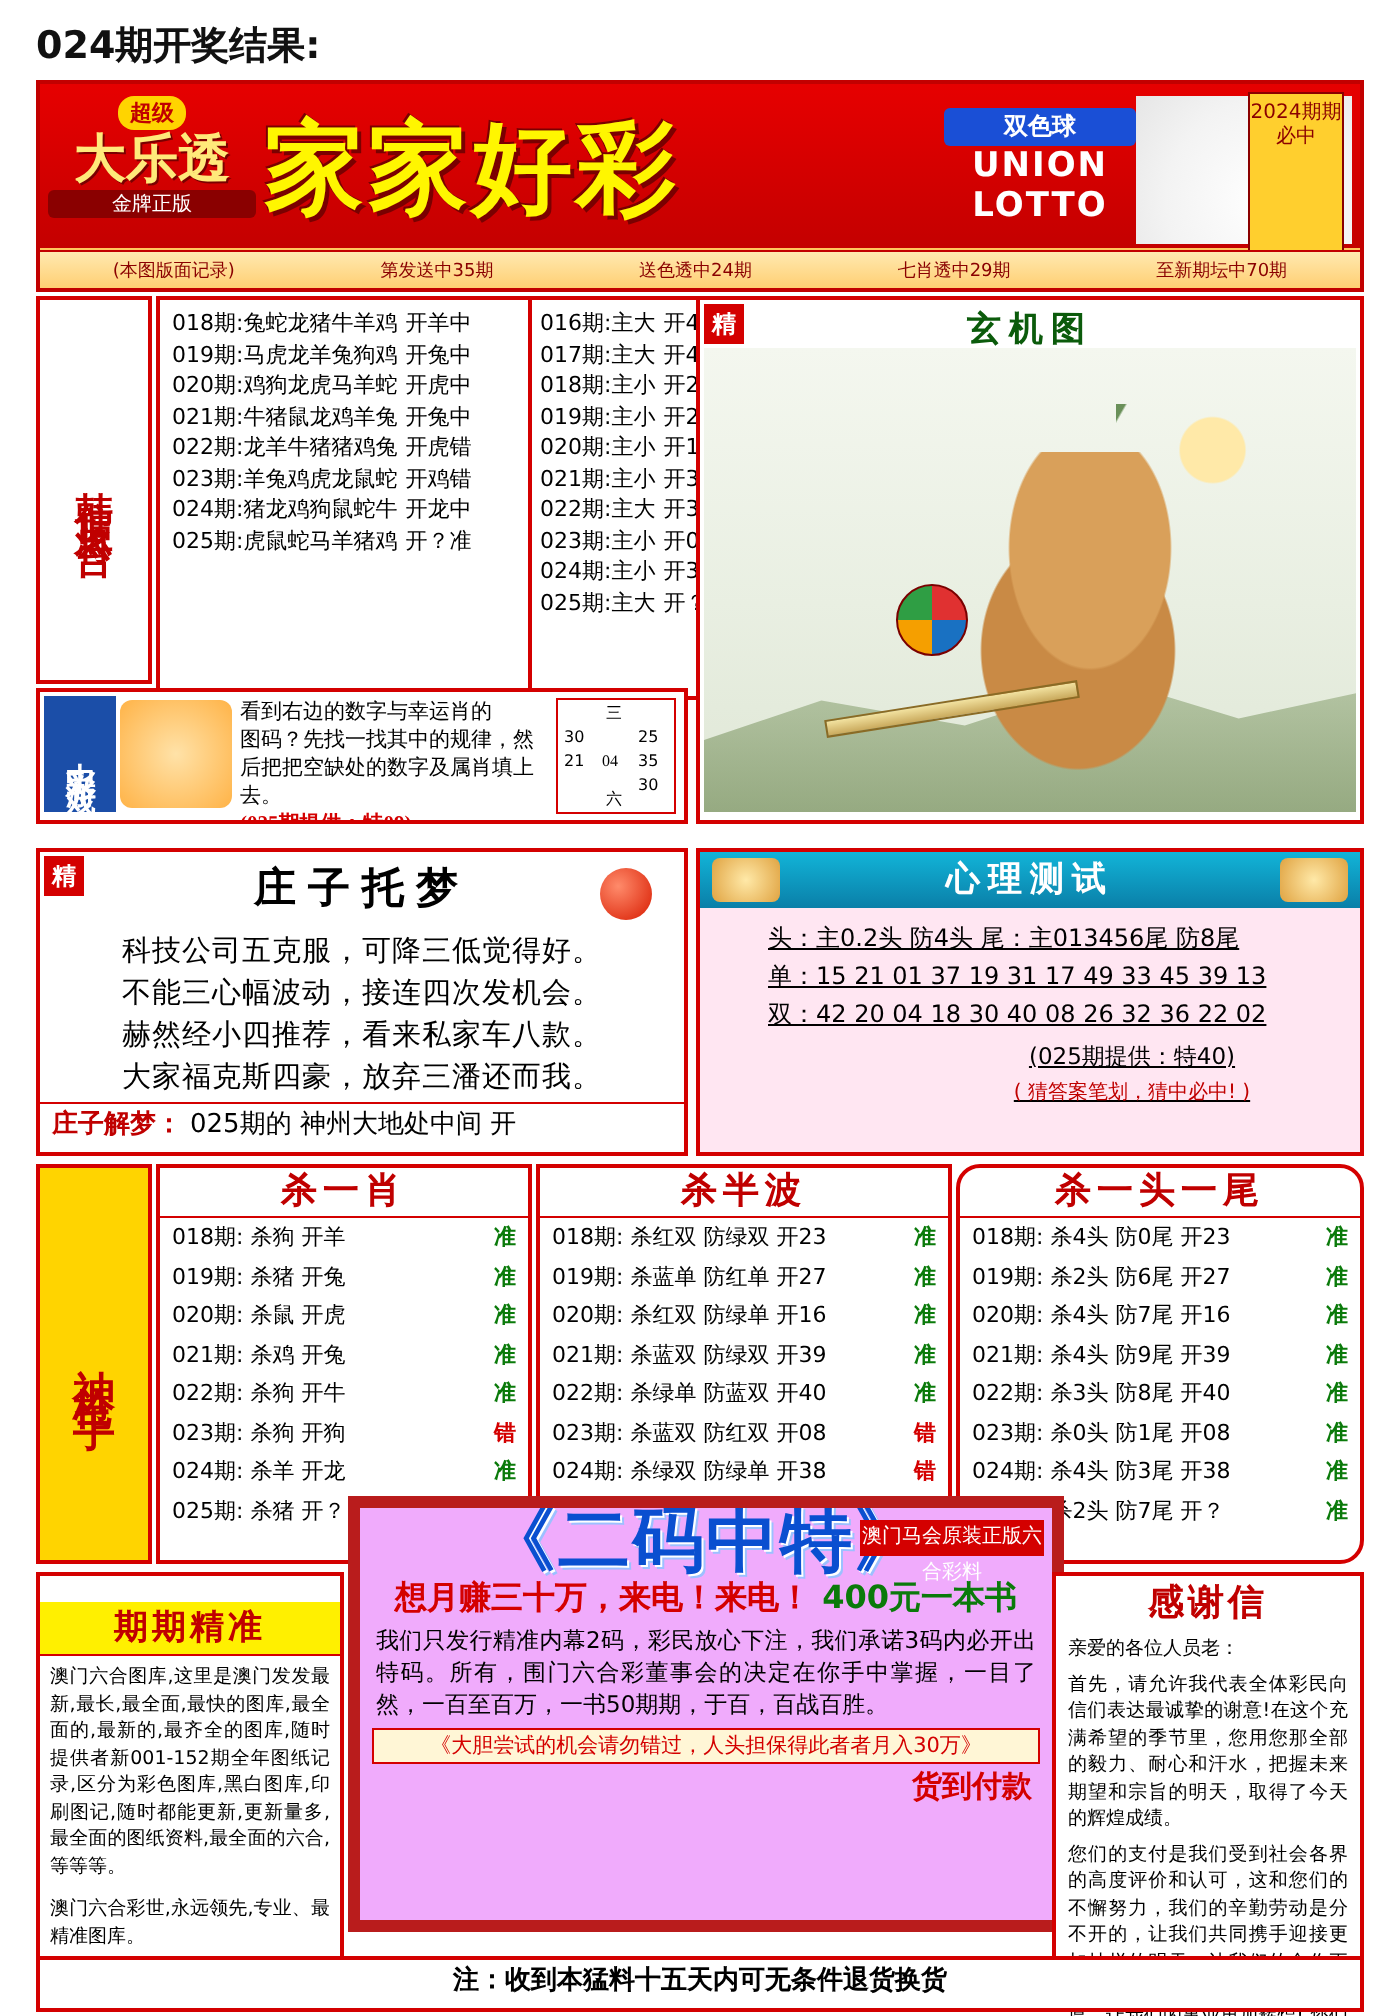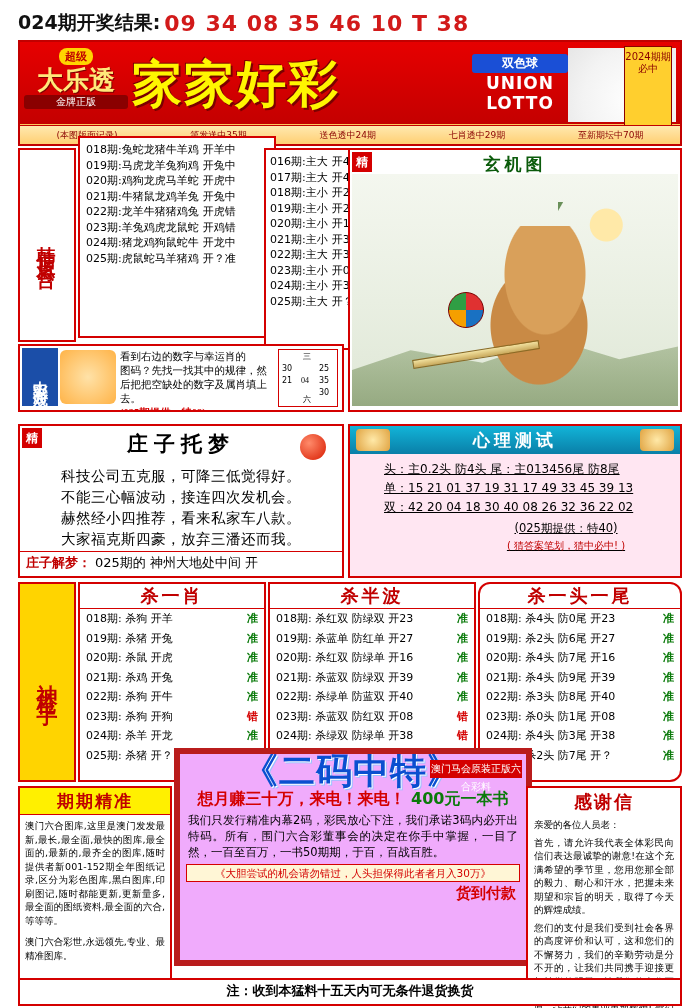--- a/index.html
+++ b/index.html
@@ -249,21 +249,21 @@
   .ok{color:#0a7a0a;font-weight:bold;position:absolute;right:6px;}
   .bad{color:#d40000;font-weight:bold;position:absolute;right:6px;}
 
   
   .bl{
     position:absolute;left:18px;top:786px;width:150px;height:206px;
     border:2px solid #d40000;background:#fff;
   }
   .bl-title{
     height:26px;line-height:26px;text-align:center;font-size:17px;font-weight:bold;
-    color:#c00000;letter-spacing:2px;background:#fff000;border-bottom:1px solid #d40000;
+    color:#c00000;letter-spacing:2px;background:#fff000;border-bottom:1px solid #d40000;margin-top:13px;
   }
   .bl-text{
     padding:4px 5px;font-size:9.5px;line-height:13.5px;color:#000;text-align:justify;
   }
   .bm{
     position:absolute;left:174px;top:748px;width:346px;height:206px;
     border:6px solid #b91c1c;background:#f0abfc;overflow:hidden;
   }
   .bm-title{
     height:34px;line-height:34px;text-align:center;font-size:36px;font-weight:bold;
@@ -305,21 +305,20 @@
     font-size:13px;font-weight:bold;color:#000;text-align:center;line-height:22px;
   }
 </style>
 </head>
 <body>
 
 <div class="page">
 
   <div class="result-line">
     <div class="result-label">024期开奖结果:</div>
-    <div class="result-nums">09 34 08 35 46 10 T 38</div>
   </div>
 
   <div class="banner">
     <div class="banner-red"></div>
     <div class="banner-left">
       <div class="badge-super">超级</div>
       <div class="badge-big">大乐透</div>
       <div class="badge-gold">金牌正版</div>
     </div>
     <div class="banner-title">家家好彩</div>
@@ -335,21 +334,21 @@
       <span>送色透中24期</span>
       <span>七肖透中29期</span>
       <span>至新期坛中70期</span>
     </div>
   </div>
 
   <div class="hanxin">
     <span>韩信点将台</span>
   </div>
 
-  <div class="lst" style="left:78px;top:136px;width:182px;height:190px;">
+  <div class="lst" style="left:78px;top:148px;width:182px;height:190px;">
     <div class="row"><span class="per">018期:</span><span class="zodiac">兔蛇龙猪牛羊鸡</span><span class="res">开羊中</span></div>
     <div class="row"><span class="per">019期:</span><span class="zodiac">马虎龙羊兔狗鸡</span><span class="res">开兔中</span></div>
     <div class="row"><span class="per">020期:</span><span class="zodiac">鸡狗龙虎马羊蛇</span><span class="res">开虎中</span></div>
     <div class="row"><span class="per">021期:</span><span class="zodiac">牛猪鼠龙鸡羊兔</span><span class="res">开兔中</span></div>
     <div class="row"><span class="per">022期:</span><span class="zodiac">龙羊牛猪猪鸡兔</span><span class="res">开虎错</span></div>
     <div class="row"><span class="per">023期:</span><span class="zodiac">羊兔鸡虎龙鼠蛇</span><span class="res">开鸡错</span></div>
     <div class="row"><span class="per">024期:</span><span class="zodiac">猪龙鸡狗鼠蛇牛</span><span class="res">开龙中</span></div>
     <div class="row"><span class="per">025期:</span><span class="zodiac">虎鼠蛇马羊猪鸡</span><span class="res">开？准</span></div>
   </div>
 

